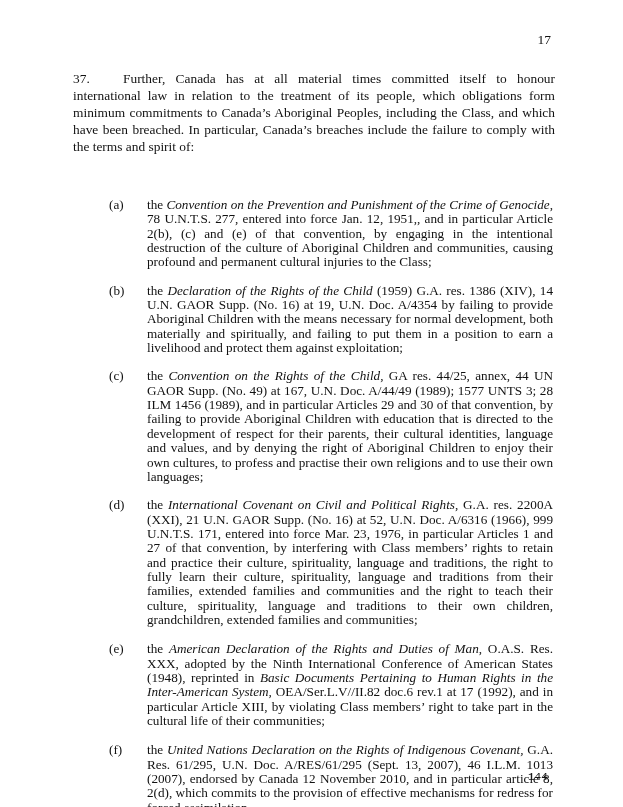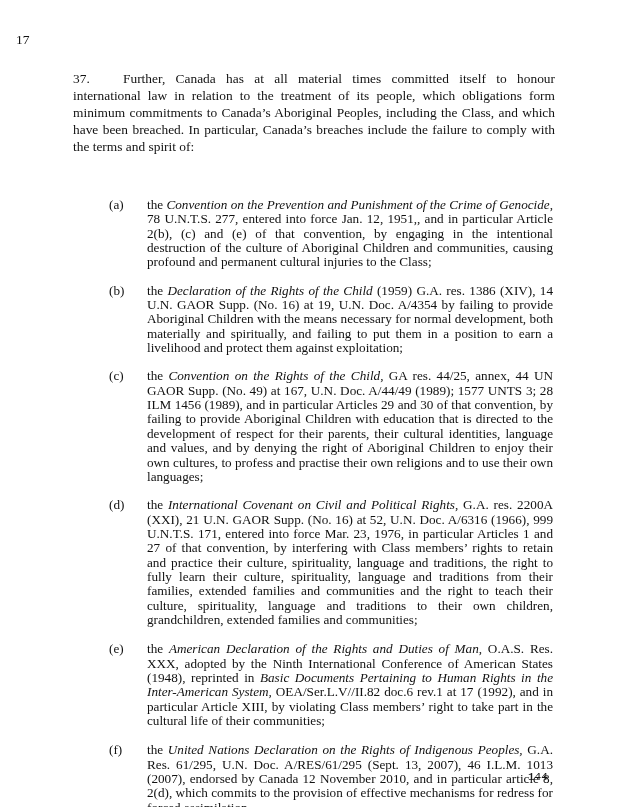--- a/index.html
+++ b/index.html
@@ -1,18 +1,18 @@
 <!DOCTYPE html>
 <html><head>
 <meta charset="utf-8">
 <style>
   html, body { margin: 0; padding: 0; background: #ffffff; }
   body { width: 623px; height: 807px; position: relative; overflow: hidden;
          font-family: "Liberation Serif", "DejaVu Serif", serif; color: #111; }
-  .page-num { position: absolute; top: 32px; left: 16px; width: 543px; text-align: left; font-size: 13.5px; }
+  .page-num { position: absolute; top: 32px; left: 8px; width: 543px; text-align: right; font-size: 13.5px; }
   .para { position: absolute; top: 70px; left: 73px; width: 482px; font-size: 13.4px; line-height: 17px;
           text-align: justify; text-align-last: left; }
   .para .num { display: inline-block; width: 50px; }
   .items { position: absolute; top: 198px; left: 73px; width: 480px; }
   .item { position: relative; font-size: 13.2px; line-height: 14.35px; margin-bottom: 15px; }
   .item .label { position: absolute; left: 36px; top: 0; }
   .item .body { margin-left: 74px; text-align: justify; text-align-last: left; }
   .item.last .body { text-align-last: left; }
   i { font-style: italic; }
   .footer-num { position: absolute; top: 771px; left: 528px; font-family: Liberation Mono, monospace; font-size: 11px; }
@@ -40,17 +40,17 @@
   <div class="item" style="margin-bottom:15px">
     <span class="label">(d)</span>
     <div class="body"><span>the </span><i>International Covenant on Civil and Political Rights</i><span>, G.A. res. 2200A (XXI), 21 U.N. GAOR Supp. (No. 16) at 52, U.N. Doc. A/6316 (1966), 999 U.N.T.S. 171, entered into force Mar. 23, 1976, in particular Articles 1 and 27 of that convention, by interfering with Class members’ rights to retain and practice their culture, spirituality, language and traditions, the right to fully learn their culture, spirituality, language and traditions from their families, extended families and communities and the right to teach their culture, spirituality, language and traditions to their own children, grandchildren, extended families and communities;</span></div>
   </div>
   <div class="item" style="margin-bottom:15px">
     <span class="label">(e)</span>
     <div class="body"><span>the </span><i>American Declaration of the Rights and Duties of Man</i><span>, O.A.S. Res. XXX, adopted by the Ninth International Conference of American States (1948), reprinted in </span><i>Basic Documents Pertaining to Human Rights in the Inter-American System,</i><span> OEA/Ser.L.V//II.82 doc.6 rev.1 at 17 (1992), and in particular Article XIII, by violating Class members’ right to take part in the cultural life of their communities;</span></div>
   </div>
   <div class="item last">
     <span class="label">(f)</span>
-    <div class="body"><span>the </span><i>United Nations Declaration on the Rights of Indigenous Peoples,</i><span> G.A. Res. 61/295, U.N. Doc. A/RES/61/295 (Sept. 13, 2007), 46 I.L.M. 1013 (2007), endorsed by Canada 12 November 2010, and in particular article 8, 2(d), which commits to the provision of effective mechanisms for redress for forced assimilation.</span></div>
+    <div class="body"><span>the </span><i>United Nations Declaration on the Rights of Indigenous Covenant,</i><span> G.A. Res. 61/295, U.N. Doc. A/RES/61/295 (Sept. 13, 2007), 46 I.L.M. 1013 (2007), endorsed by Canada 12 November 2010, and in particular article 8, 2(d), which commits to the provision of effective mechanisms for redress for forced assimilation.</span></div>
   </div>
 </div>
 
 <div class="footer-num">144</div>
 
 </body></html>

